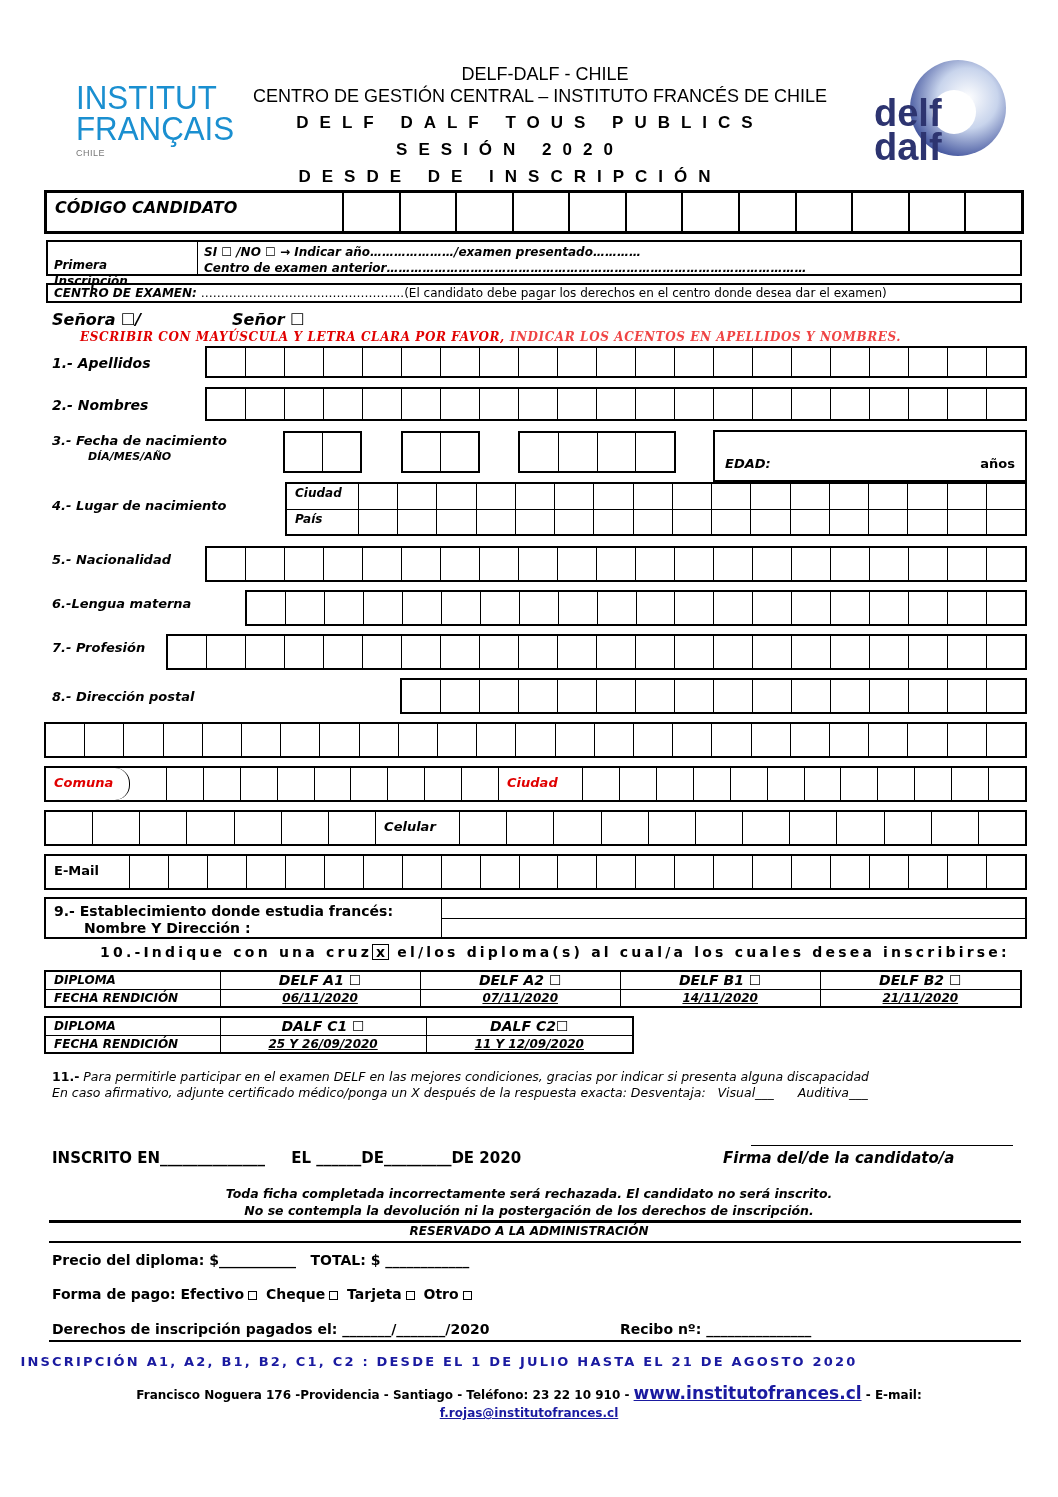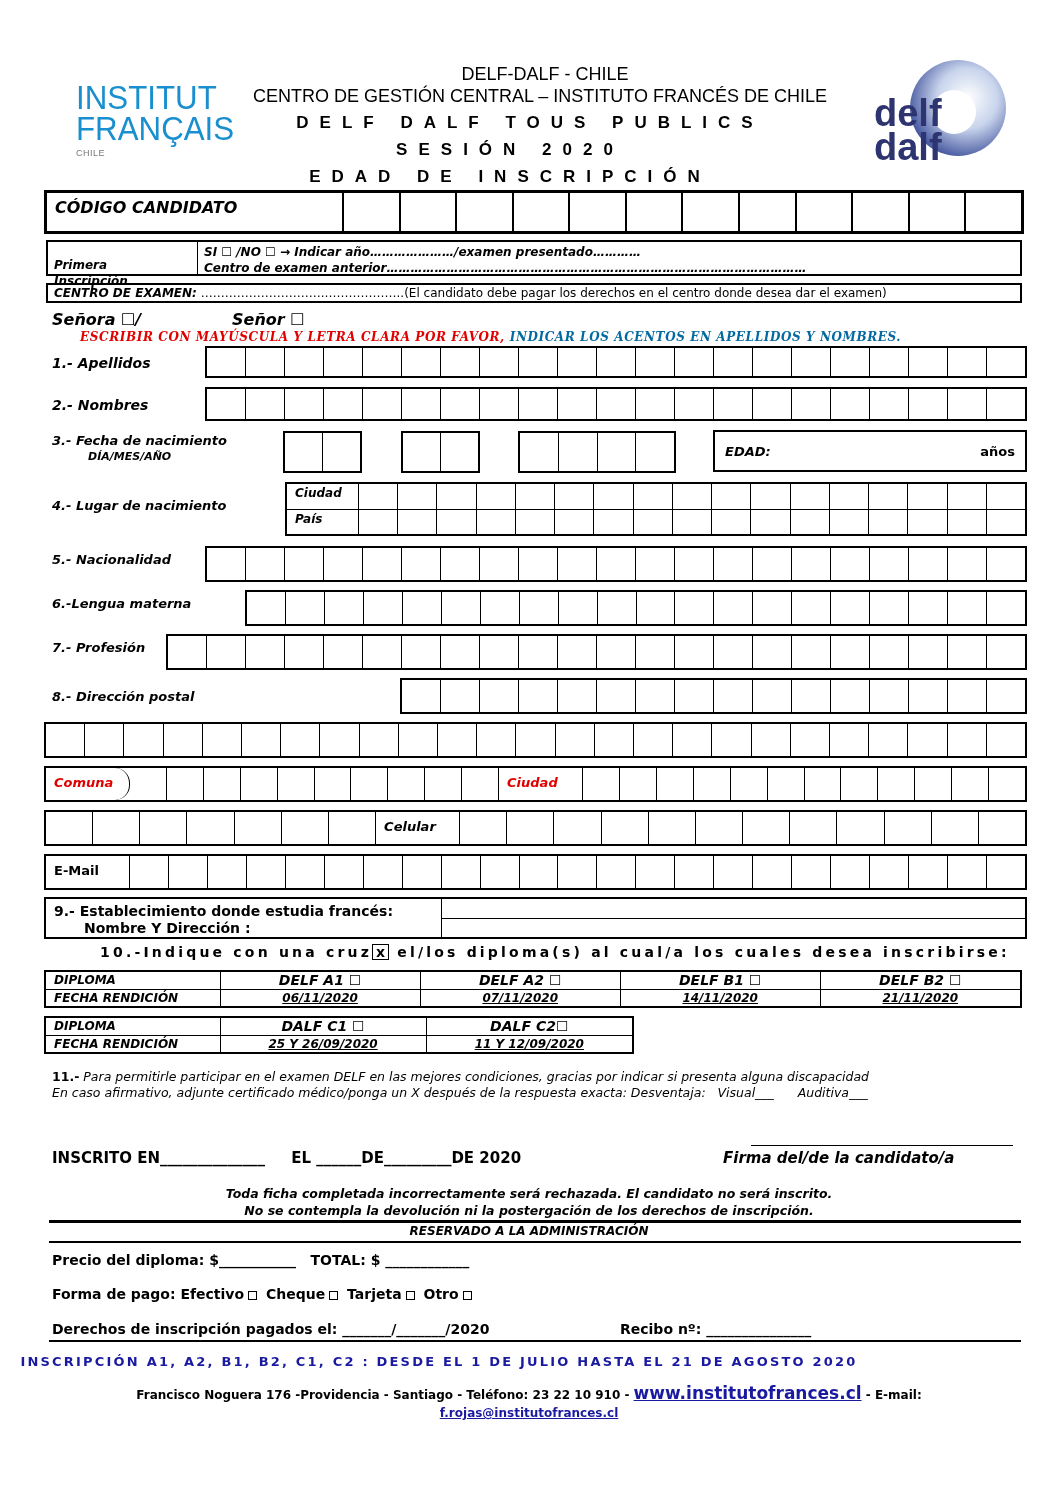--- a/index.html
+++ b/index.html
@@ -31,33 +31,33 @@
   .code-box .c:last-child { border-right: none; }
 
   .prim-box { left: 46px; top: 240px; width: 976px; height: 36px; border: 2px solid #000; display: flex; font-size: 12px; font-weight: bold; font-style: italic; }
   .prim-box .lbl { width: 150px; border-right: 1px solid #000; padding: 15px 6px; line-height: 16px; }
   .prim-box .txt { padding: 2px 6px; line-height: 16px; }
   .centro-box { left: 46px; top: 283px; width: 976px; height: 20px; border: 2px solid #000; font-size: 12px; padding: 1px 6px; white-space: nowrap; }
 
   .sen { top: 310px; font-size: 16px; font-weight: bold; font-style: italic; }
   .instr { top: 330px; left: 80px; font-family: "DejaVu Serif", serif; font-size: 12px; font-weight: bold; font-style: italic; letter-spacing: 0.6px; white-space: nowrap; }
   .instr .red { color: #e00000; }
-  .instr .blue { color: #0369a1; }
+  .instr .blue { color: #ef4444; }
 
   .row-label { font-size: 14px; font-weight: bold; font-style: italic; }
   .sm-label { font-size: 13px; font-weight: bold; font-style: italic; }
 
   .lugar-box { left: 285px; top: 482px; width: 742px; height: 54px; border: 2px solid #000; }
   .lugar-box .r { display: flex; height: 25px; }
   .lugar-box .r + .r { border-top: 1px solid #000; }
   .lugar-box .lbl { width: 72px; border-right: 1px solid #000; font-size: 12px; font-style: italic; font-weight: bold; padding: 2px 8px; }
   .lugar-box .c { flex: 1; border-right: 1px solid #000; }
   .lugar-box .c:last-child { border-right: none; }
 
-  .edad-box { left: 713px; top: 430px; width: 314px; height: 42px; border: 2px solid #000; font-size: 13px; font-weight: bold; font-style: italic; padding: 12px 10px; display: flex; justify-content: space-between; }
+  .edad-box { left: 713px; top: 430px; width: 314px; height: 42px; border: 2px solid #000; font-size: 13px; font-weight: bold; font-style: italic; padding: 24px 10px; display: flex; justify-content: space-between; }
   .edad-box .anos { font-style: normal; }
 
   .mixed-row { left: 44px; width: 983px; height: 36px; border: 2px solid #000; display: flex; }
   .mixed-row .c { flex: 1; border-right: 1px solid #000; }
   .mixed-row .c:last-child { border-right: none; }
   .mixed-row .lbl { border-right: 1px solid #000; padding: 7px 8px; font-size: 14px; font-weight: bold; white-space: nowrap; }
 
   .estab-box { left: 44px; top: 897px; width: 983px; height: 42px; border: 2px solid #000; display: flex; }
   .estab-box .lbl { width: 396px; border-right: 1px solid #000; padding: 4px 8px; font-size: 14px; font-weight: bold; line-height: 17px; }
   .estab-box .lines { flex: 1; display: flex; flex-direction: column; }
@@ -101,21 +101,21 @@
 <div class="abs logo-if">
   <span class="l1">INSTITUT</span>
   <span class="l2">FRANÇAIS</span>
   <span class="l3">CHILE</span>
 </div>
 
 <div class="abs hdr-line h1" style="width:900px;left:95px;">DELF-DALF -  CHILE</div>
 <div class="abs hdr-line h2" style="width:1000px;left:40px;">CENTRO DE GESTIÓN CENTRAL – INSTITUTO FRANCÉS DE CHILE</div>
 <div class="abs hdr-line h3" style="width:940px;left:60px;">DELF DALF TOUS PUBLICS</div>
 <div class="abs hdr-line h4" style="width:940px;left:40px;">SESIÓN 2020</div>
-<div class="abs hdr-line h5" style="width:940px;left:40px;">EDAD DE INSCRIPCIÓN</div>
+<div class="abs hdr-line h5" style="width:940px;left:40px;">DESDE DE INSCRIPCIÓN</div>
 
 <div class="abs logo-delf">
   <svg width="145" height="110" viewBox="0 0 145 110">
     <defs>
       <radialGradient id="g1" cx="0.6" cy="0.4" r="0.7">
         <stop offset="0" stop-color="#ffffff"></stop>
         <stop offset="0.45" stop-color="#c8d4ec"></stop>
         <stop offset="1" stop-color="#2a3d8f"></stop>
       </radialGradient>
     </defs>

